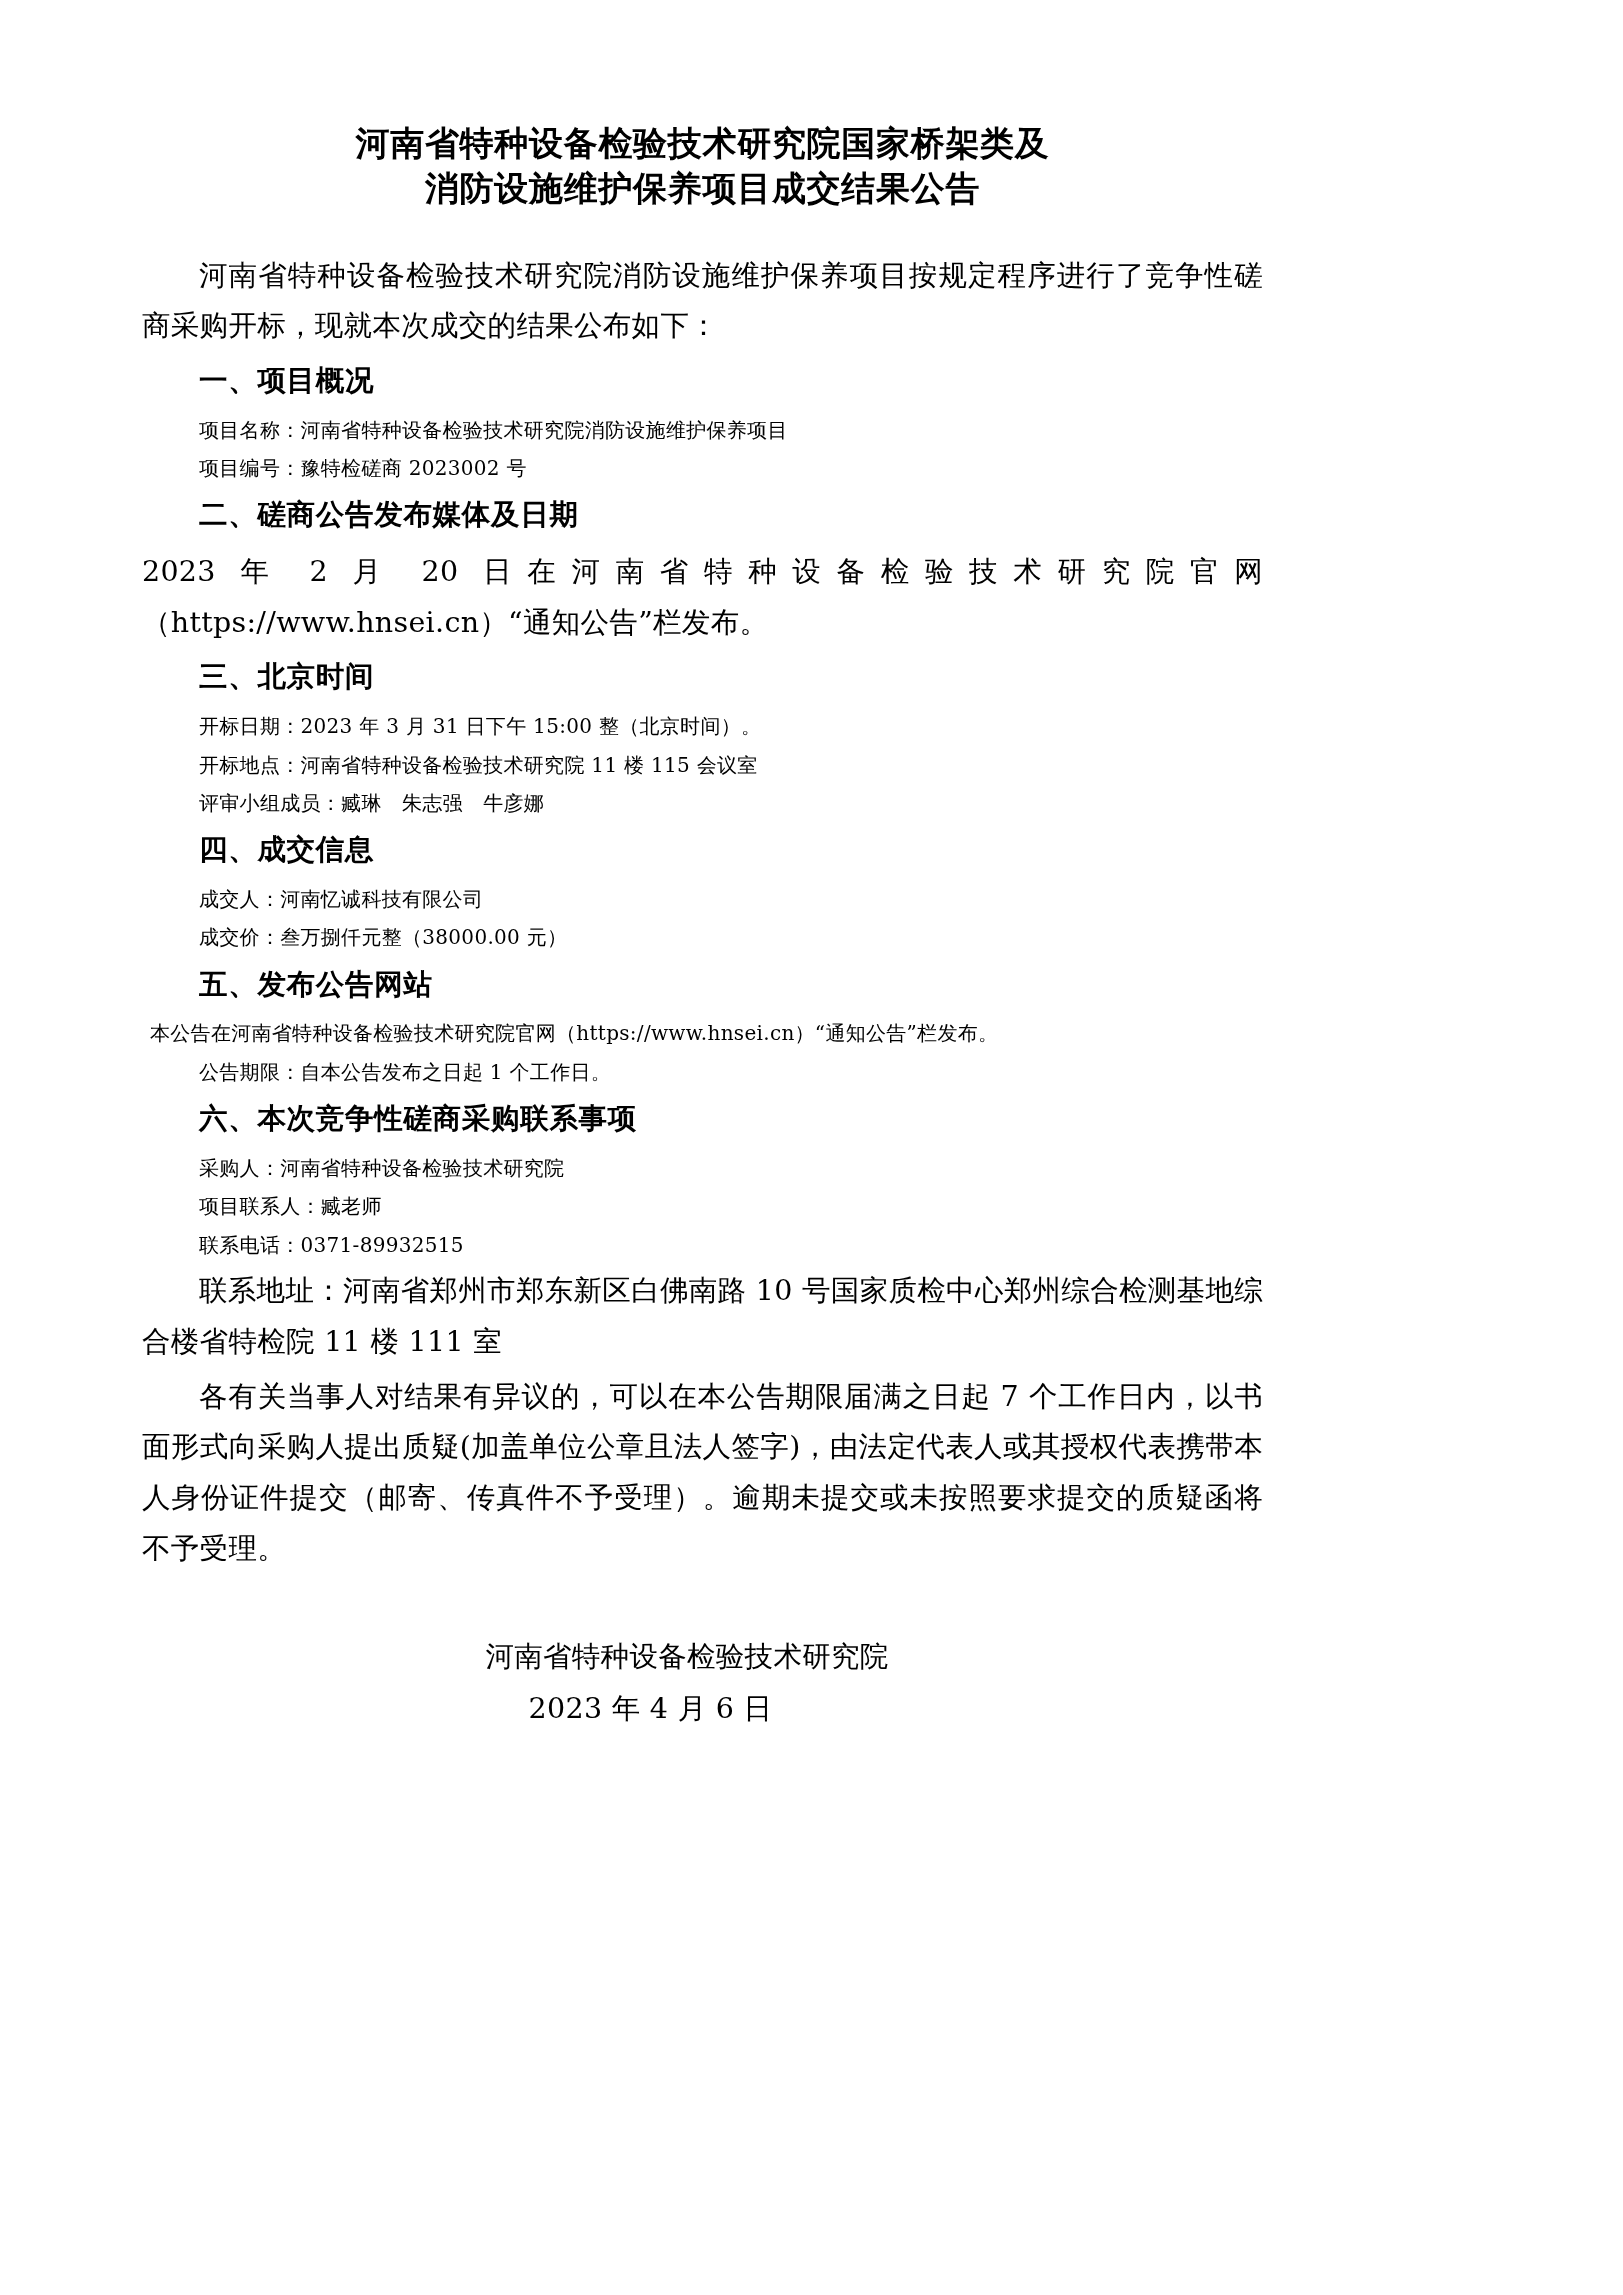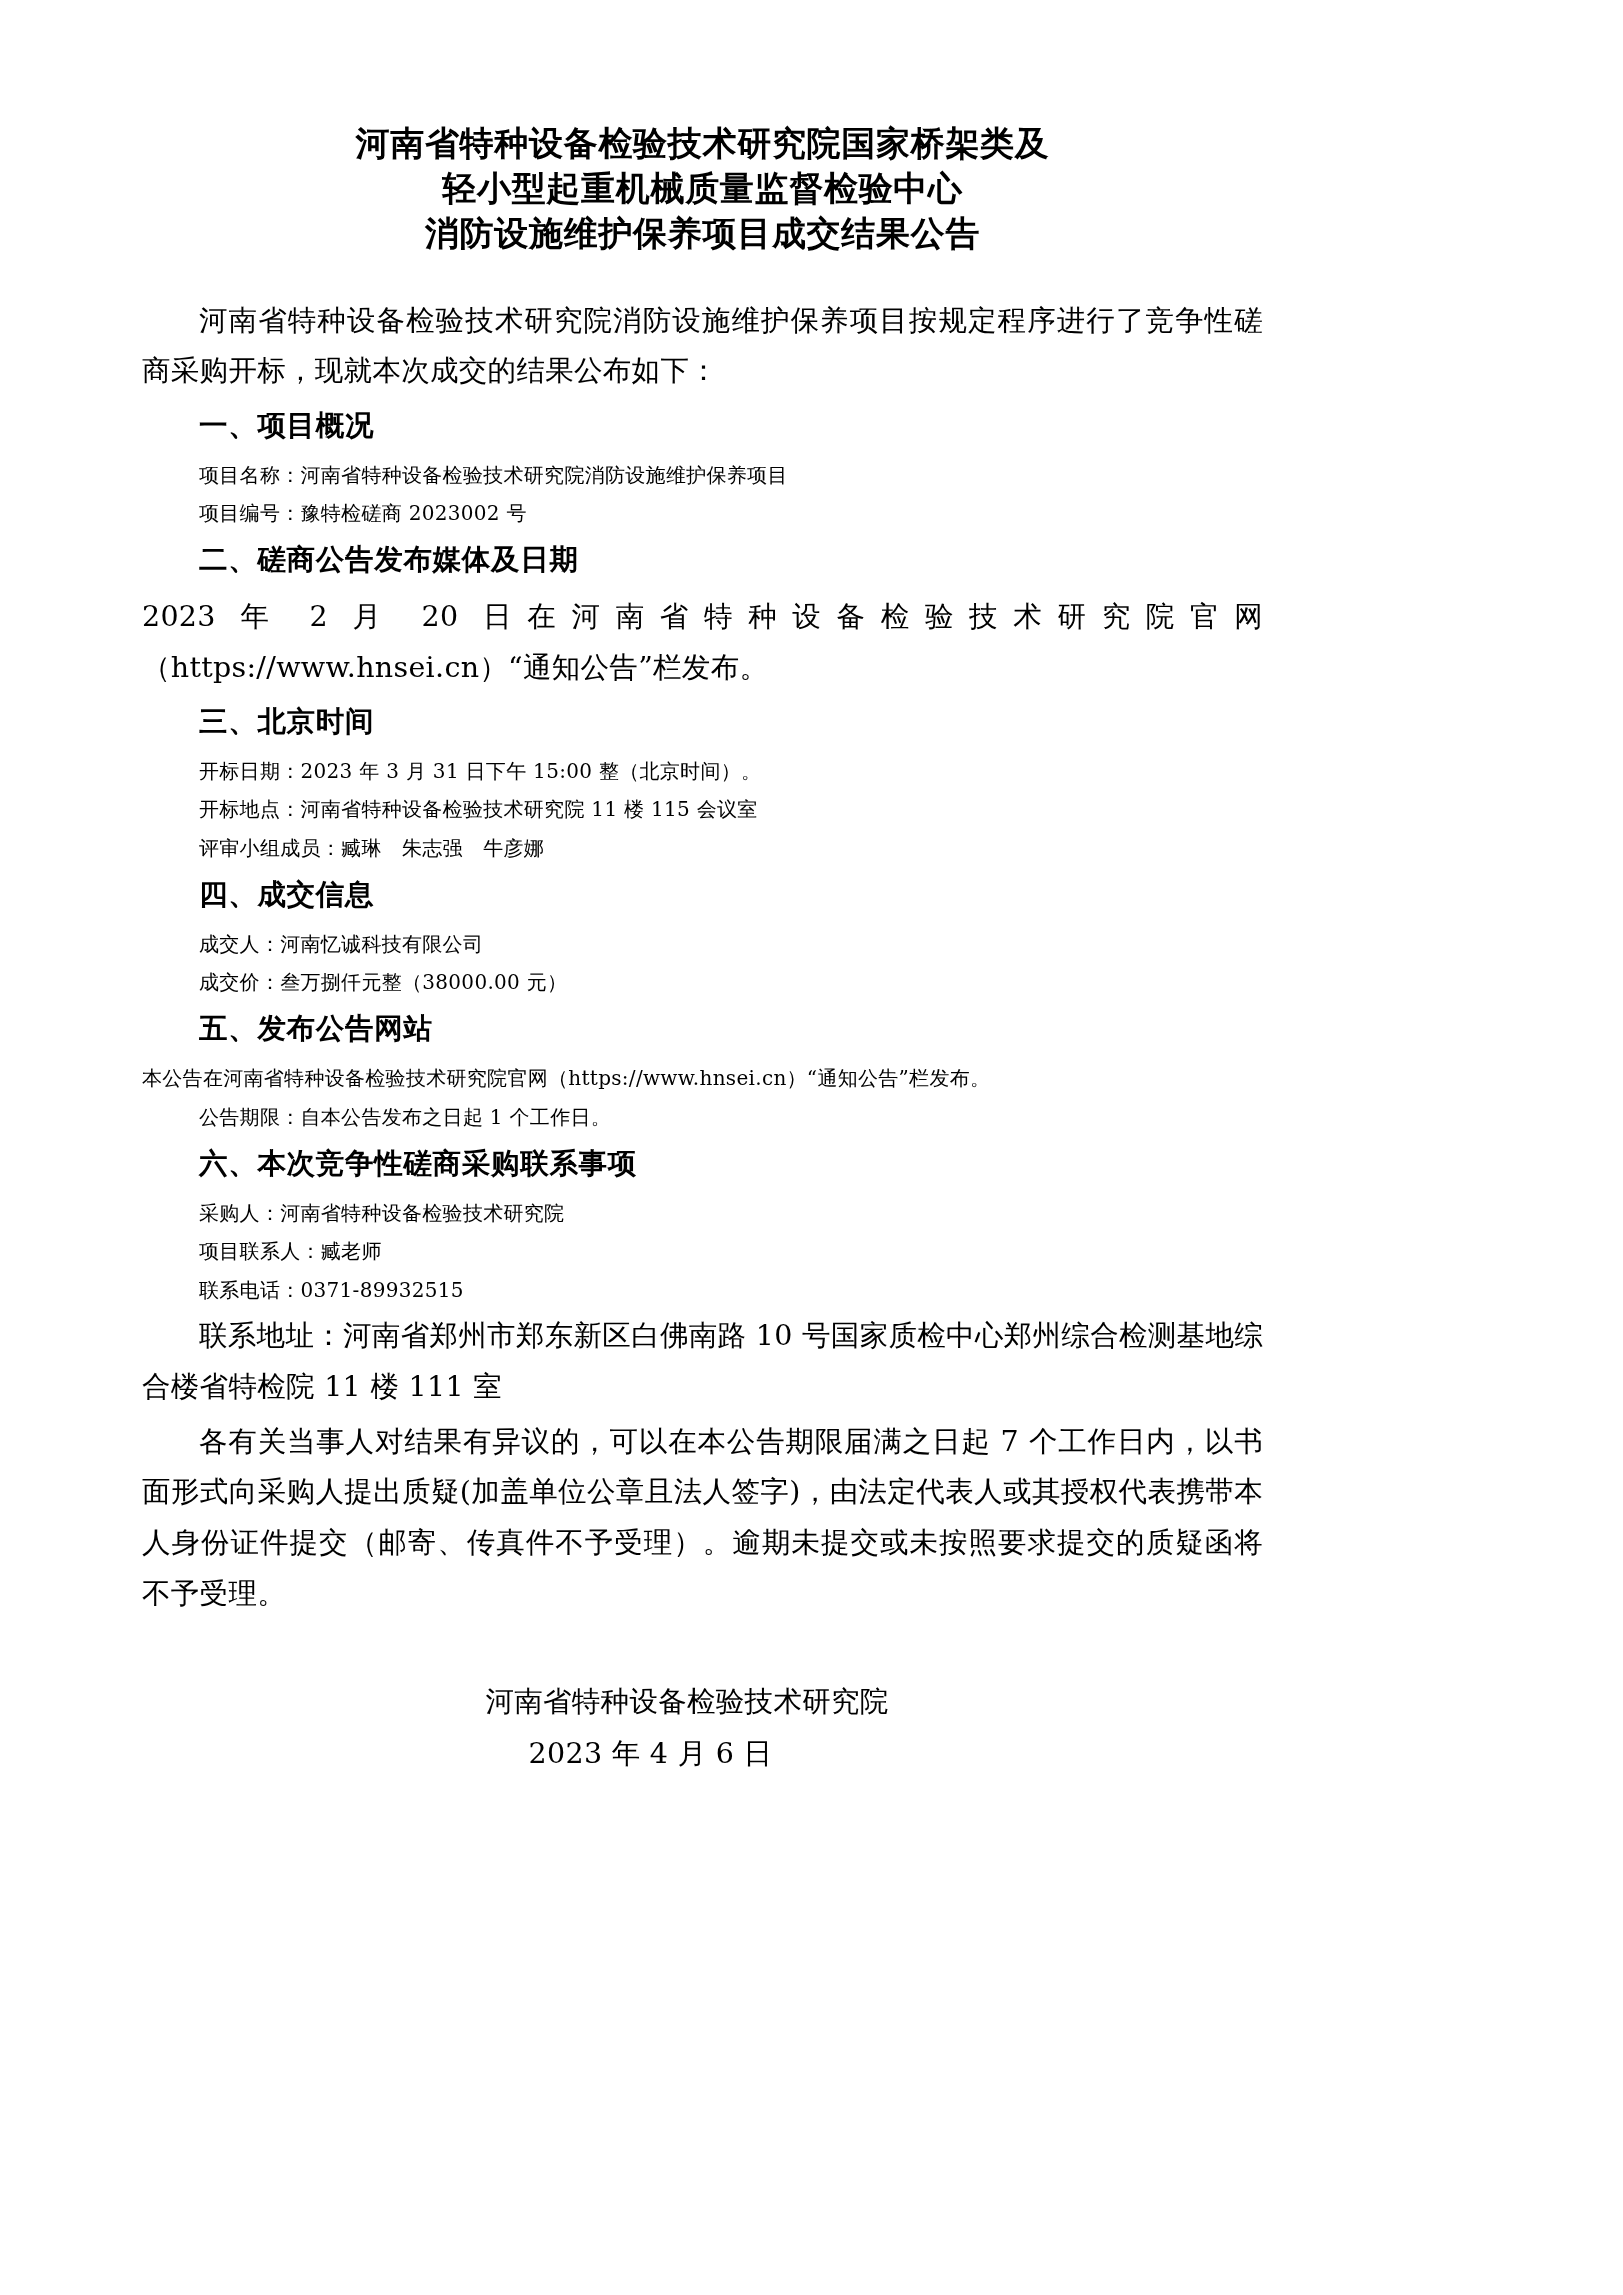--- a/index.html
+++ b/index.html
@@ -52,20 +52,21 @@
   }
   .sub-line {
     font-size: 20px;
     line-height: 1.78;
     margin: 0 0 2.8px 0;
     text-indent: 57px;
     letter-spacing: 0.3px;
   }
   .flush {
     text-indent: 0;
+    margin-left: 8px;
   }
   .sign-block {
     margin-top: 56px;
     text-align: center;
     padding-right: 31px;
   }
   .sign-line {
     font-size: 28.5px;
     line-height: 1.85;
     letter-spacing: 0.3px;
@@ -77,21 +78,20 @@
     letter-spacing: 0.3px;
   }
 </style>
 </head>
 <body>
 
 <div class="page">
 
   <div class="title-block">
     <div class="title-line">河南省特种设备检验技术研究院国家桥架类及</div>
-    <div class="title-line">轻小型起重机械质量监督检验中心</div>
     <div class="title-line">消防设施维护保养项目成交结果公告</div>
   </div>
 
   <p class="para indent">河南省特种设备检验技术研究院消防设施维护保养项目按规定程序进行了竞争性磋商采购开标，现就本次成交的结果公布如下：</p>
 
   <div class="section-head">一、项目概况</div>
   <p class="sub-line">项目名称：河南省特种设备检验技术研究院消防设施维护保养项目</p>
   <p class="sub-line">项目编号：豫特检磋商 2023002 号</p>
 
   <div class="section-head">二、磋商公告发布媒体及日期</div>

